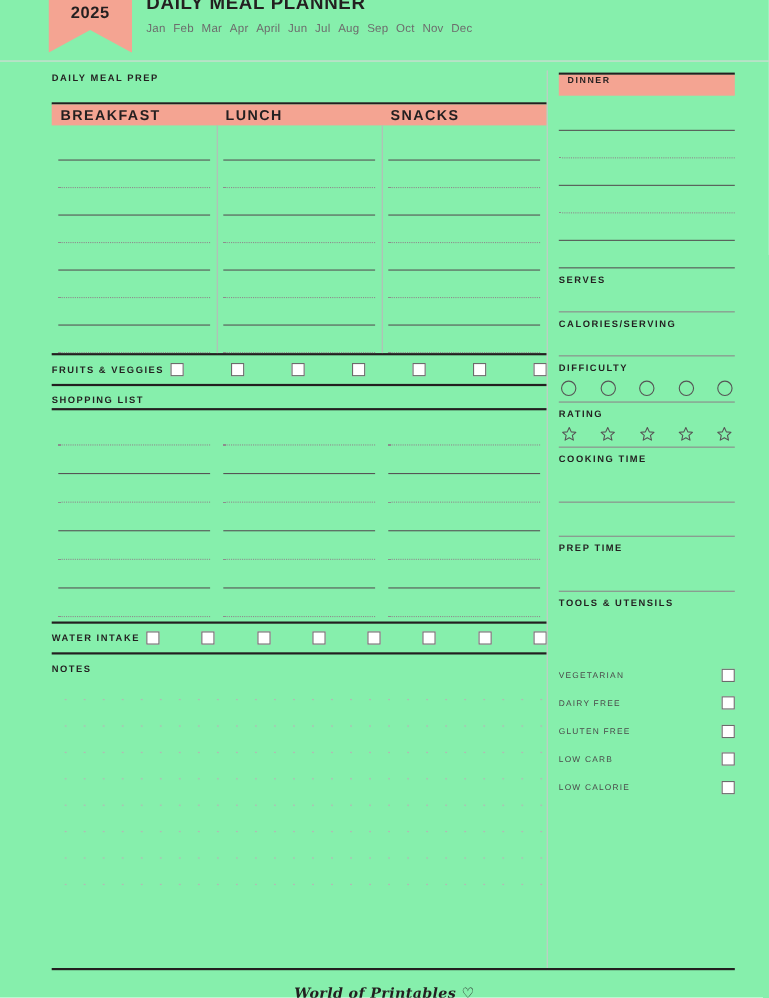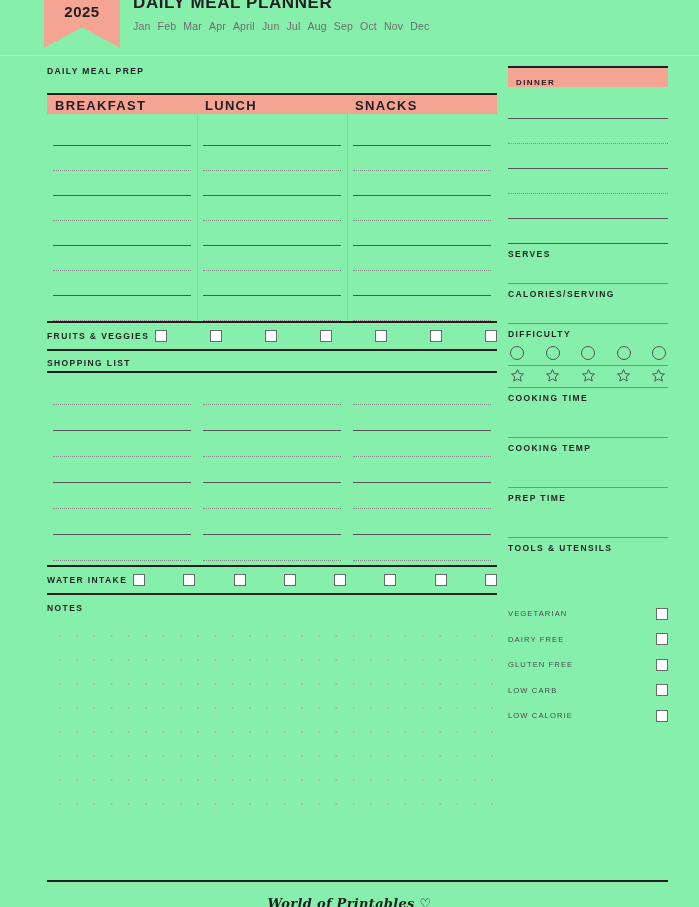--- a/index.html
+++ b/index.html
@@ -87,21 +87,21 @@
     height:205px; margin-top:5px;
     background-image: radial-gradient(circle, #b5b5b5 0.9px, transparent 1px);
     background-size: 17.3px 24px;
     background-position: 4px 6px;
   }
 
   
   .r-block { position:relative; }
   .r-label { padding-top:5px; padding-bottom:4px; }
   .dinner-head {
-    background:#F4A492; height:19px; display:flex; align-items:flex-end; padding-left:8px;
+    background:#F4A492; height:19px; display:flex; align-items:flex-start; padding-left:8px;
   }
   .dinner-head .sec-label { font-size:8px; }
   .dinner-lines { padding-top:7px; }
   .d-line { height:25px; }
 
   .pips { display:flex; justify-content:space-between; align-items:center; padding:3px 2px 5px 2px; }
   .pip { width:14px; height:14px; border:1.3px solid #555; border-radius:50%; }
   .stars { display:flex; justify-content:space-between; align-items:center; padding:2px 2px 4px 2px; }
   .star { width:15px; height:15px; display:block; }
 
@@ -311,20 +311,21 @@
           <span class="pip"></span>
           <span class="pip"></span>
           <span class="pip"></span>
           <span class="pip"></span>
           <span class="pip"></span>
         </div>
         <div class="rule-thin"></div>
       </div>
 
       <div class="r-block">
+        <div class="sec-label r-label">RATING</div>
         <div class="stars">
           <span>
               <svg class="star" viewBox="0 0 24 24" fill="none" stroke="#555" stroke-width="1.6" stroke-linejoin="round">
                 <polygon points="12,2.6 14.9,9 21.6,9.6 16.5,14.2 18,21 12,17.5 6,21 7.5,14.2 2.4,9.6 9.1,9"></polygon>
               </svg>
             </span>
           <span>
               <svg class="star" viewBox="0 0 24 24" fill="none" stroke="#555" stroke-width="1.6" stroke-linejoin="round">
                 <polygon points="12,2.6 14.9,9 21.6,9.6 16.5,14.2 18,21 12,17.5 6,21 7.5,14.2 2.4,9.6 9.1,9"></polygon>
               </svg>
@@ -348,21 +349,20 @@
         <div class="rule-thin"></div>
       </div>
 
       <div class="r-block">
         <div class="sec-label r-label">COOKING TIME</div>
         <div class="field-gap"></div>
         <div class="rule-thin"></div>
       </div>
 
       <div class="r-block">
-        <div class="sec-label r-label">COOKING TEMP</div>
         <div class="field-gap"></div>
         <div class="rule-thin"></div>
       </div>
 
       <div class="r-block">
         <div class="sec-label r-label">PREP TIME</div>
         <div class="field-gap"></div>
         <div class="rule-thin"></div>
       </div>
 

